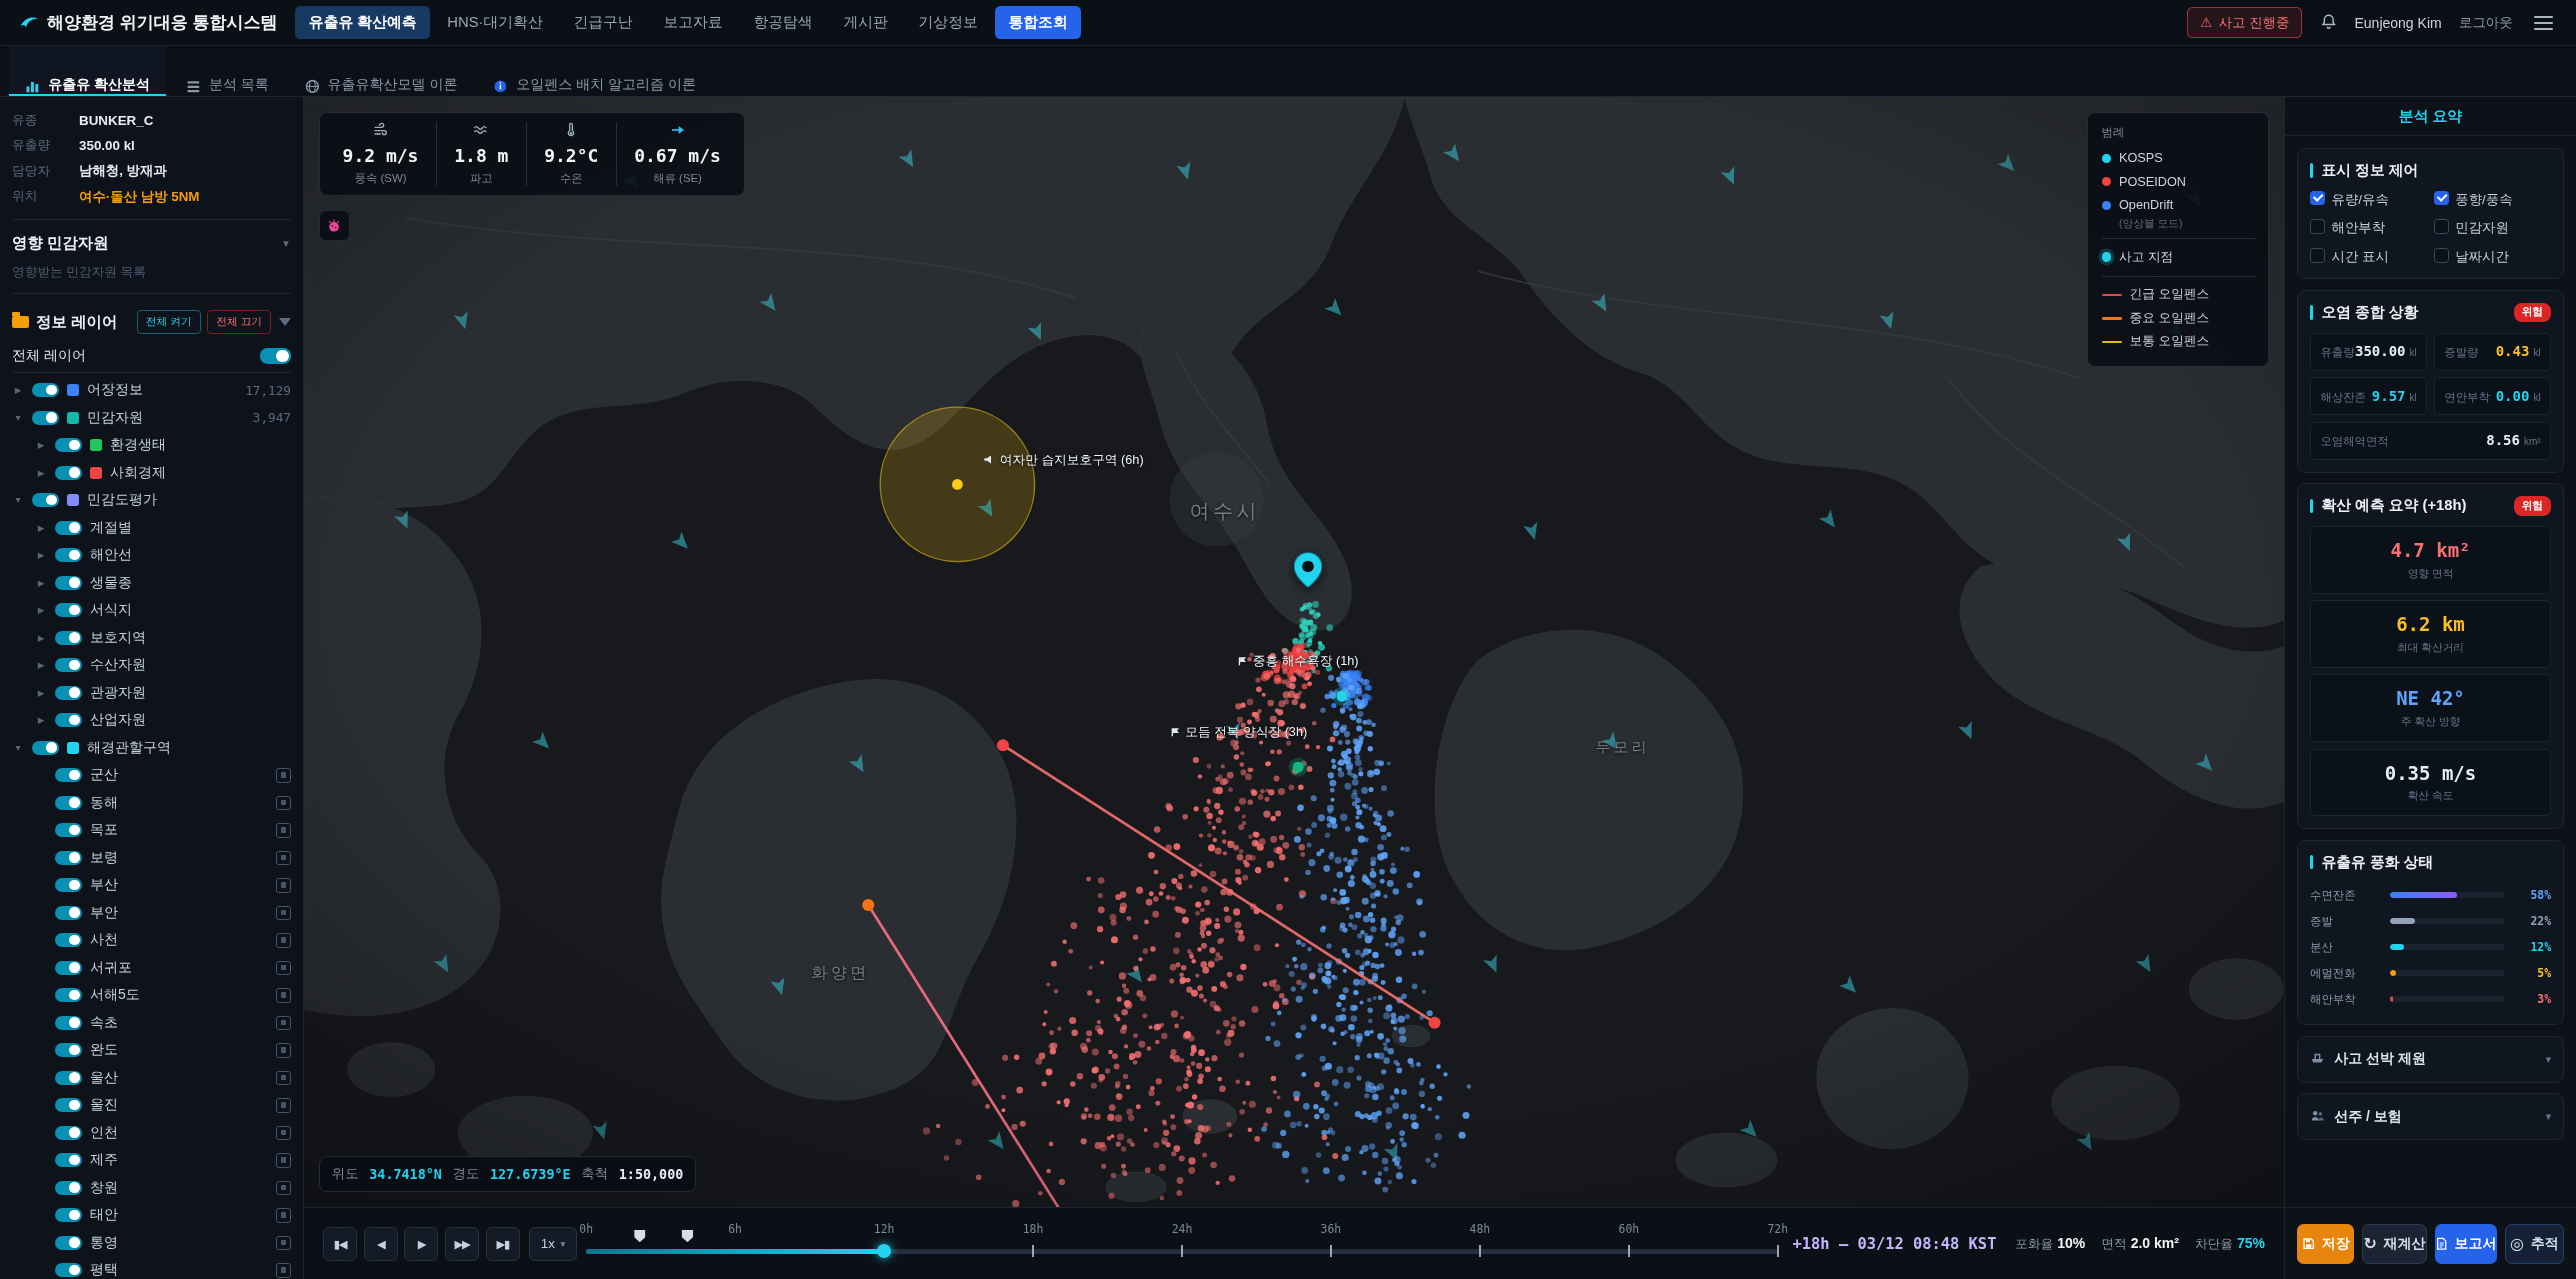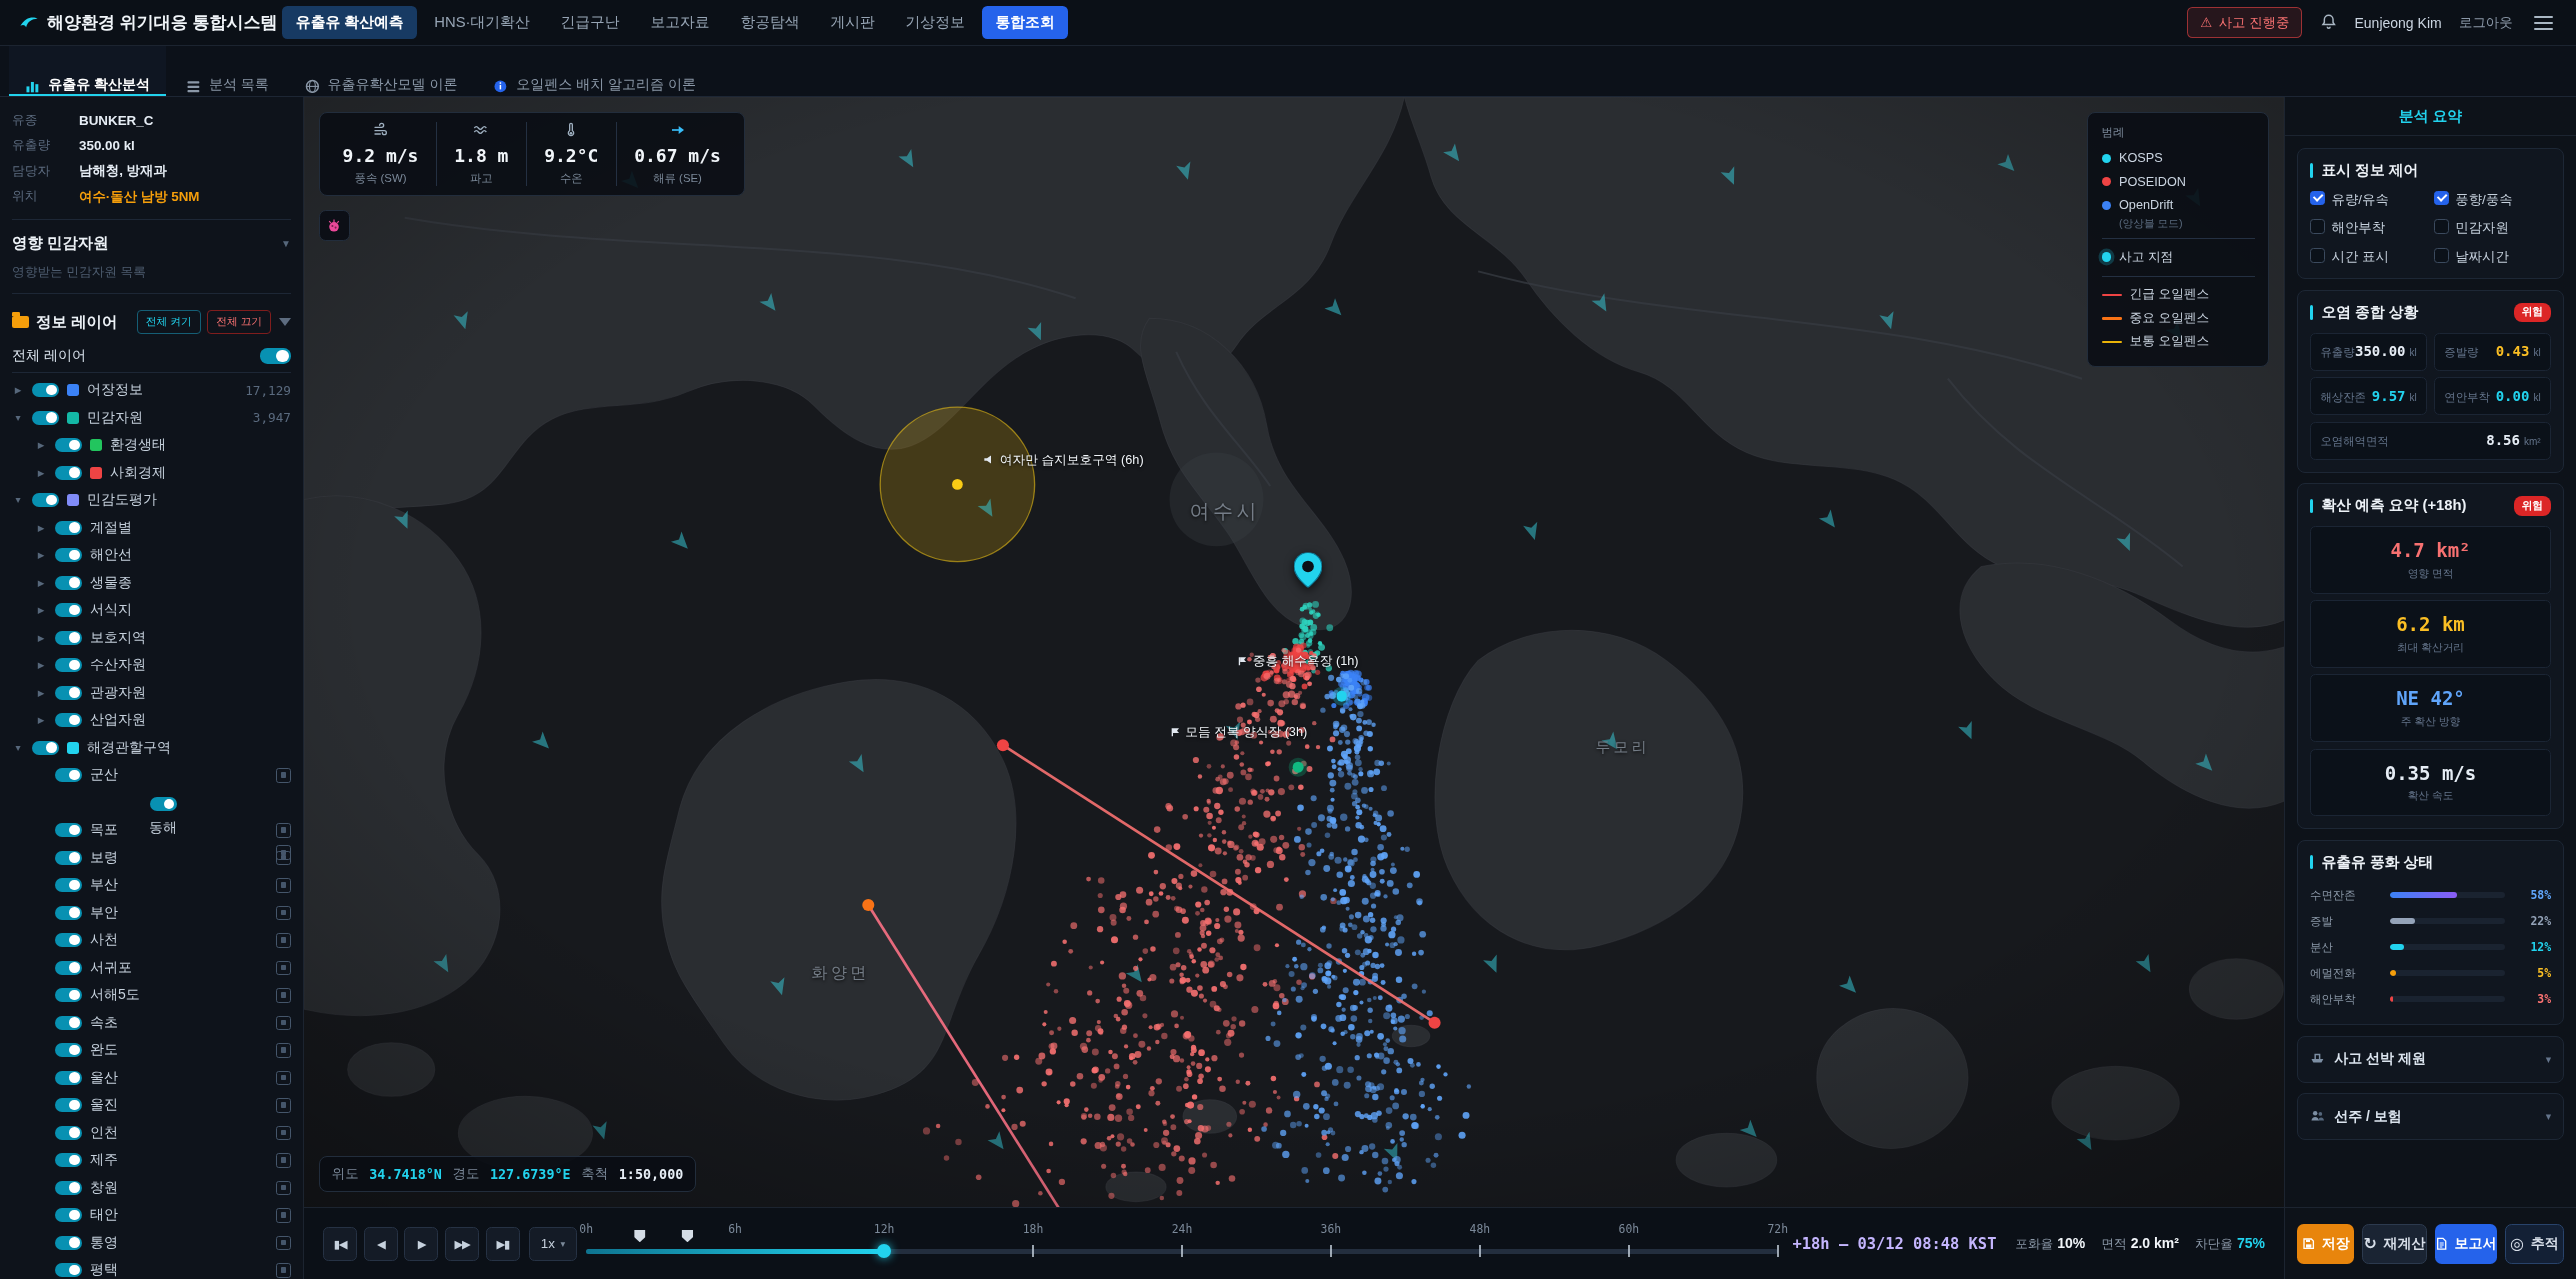--- a/index.html
+++ b/index.html
@@ -1,20 +1,20 @@
 <!DOCTYPE html>
 <html style="font-size:10.7px"><head>
 <meta charset="utf-8">
 <style>
   *{box-sizing:border-box;margin:0;padding:0}
   html,body{width:2576px;height:1279px;background:#0a0e13;color:#e2e8f0;
     font-family:"Liberation Sans","DejaVu Sans",sans-serif;overflow:hidden}
   .app{display:flex;flex-direction:column;height:100%}
   
-  .topnav{height:46px;display:flex;align-items:center;background:#0b1017;border-bottom:0.7px solid #1c2430;padding:0 19px;gap:5px;flex-shrink:0}
+  .topnav{height:46px;display:flex;align-items:center;background:#0b1017;border-bottom:0.7px solid #1c2430;padding:0 19px;gap:18px;flex-shrink:0}
   .logo{display:flex;align-items:center;gap:8px}
   .logo-text{font-size:17px;font-weight:bold;color:#f1f5f9;white-space:nowrap}
   .mainnav{display:flex;gap:4px;align-items:center}
   .nav-item{padding:7.4px 13.4px;font-size:14.8px;color:#97a5b5;border-radius:5.4px;white-space:nowrap;cursor:pointer}
   .nav-item.active{background:#173a63;color:#fff;font-weight:bold}
   .nav-item.highlight{background:#2563eb;color:#fff;font-weight:bold}
   .nav-right{margin-left:auto;display:flex;align-items:center;gap:17.4px}
   .alert-pill{border:0.7px solid rgba(239,68,68,.6);background:rgba(239,68,68,.12);color:#f87171;padding:5.4px 12px;border-radius:5.4px;font-size:13.4px;display:flex;gap:6.7px;align-items:center;white-space:nowrap}
   .username{font-size:14px;color:#cbd5e1;white-space:nowrap}
   .logout{font-size:13.4px;color:#8b98a8;white-space:nowrap}
@@ -345,21 +345,21 @@
             <span class="tgl on"></span>
             <span class="licon" style="background: rgb(34, 211, 238);"></span>
             <span class="llabel">해경관할구역</span>
           </div>
           <div class="lrow" style="padding-left: 23px;">
             <span class="chev"></span>
             <span class="tgl on"></span>
             <span class="llabel">군산</span>
             <span class="locate"></span>
           </div>
-          <div class="lrow" style="padding-left: 23px; flex-direction: column;">
+          <div class="lrow" style="padding-left: 23px;">
             <span class="chev"></span>
             <span class="tgl on"></span>
             <span class="llabel">동해</span>
             <span class="locate"></span>
           </div>
           <div class="lrow" style="padding-left: 23px;">
             <span class="chev"></span>
             <span class="tgl on"></span>
             <span class="llabel">목포</span>
             <span class="locate"></span>

